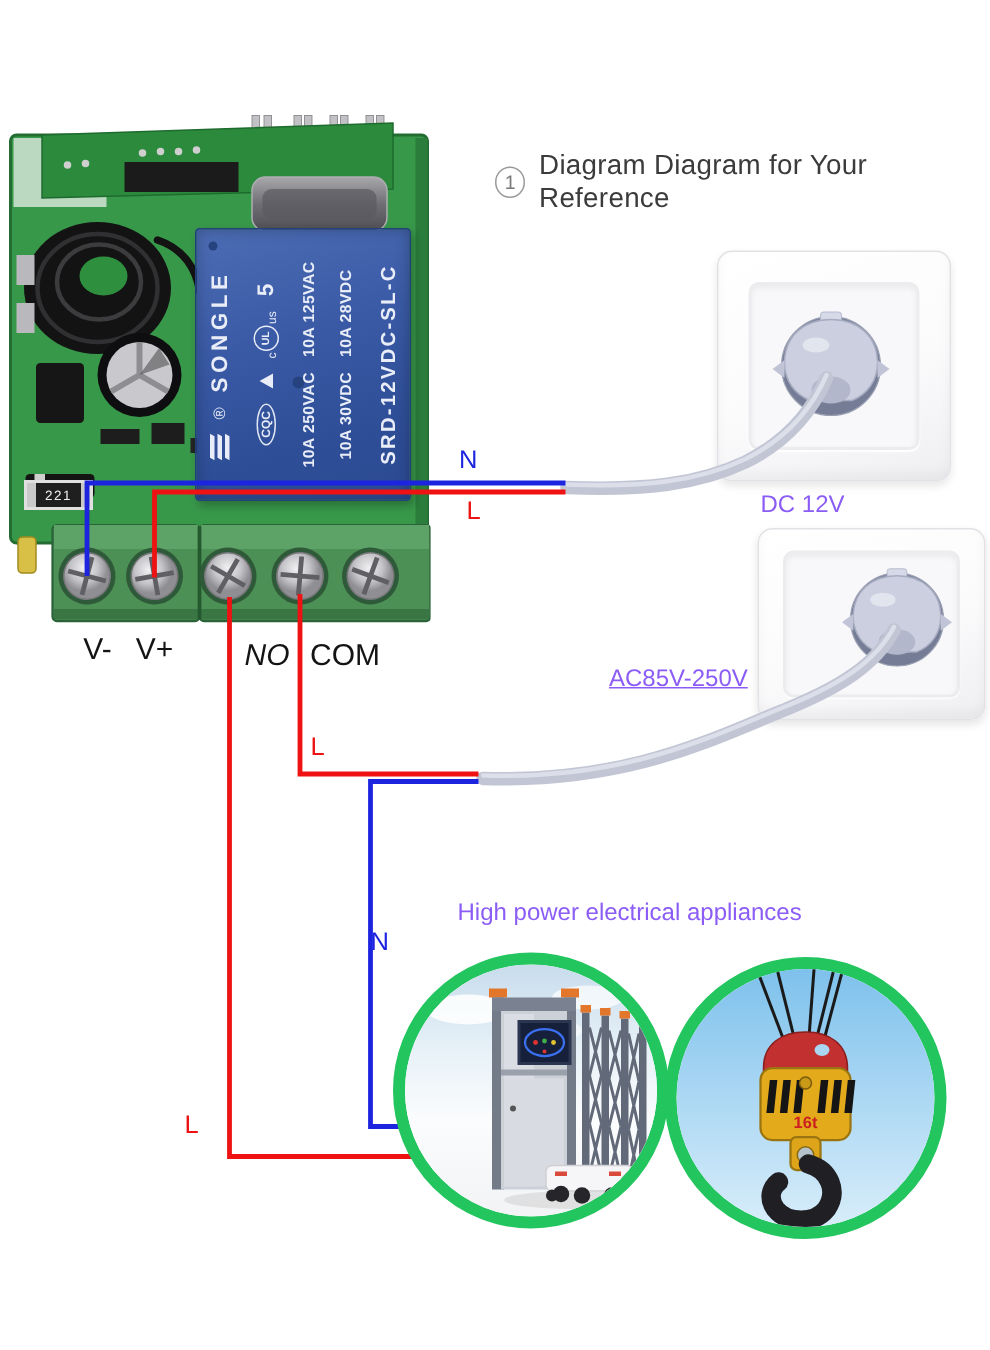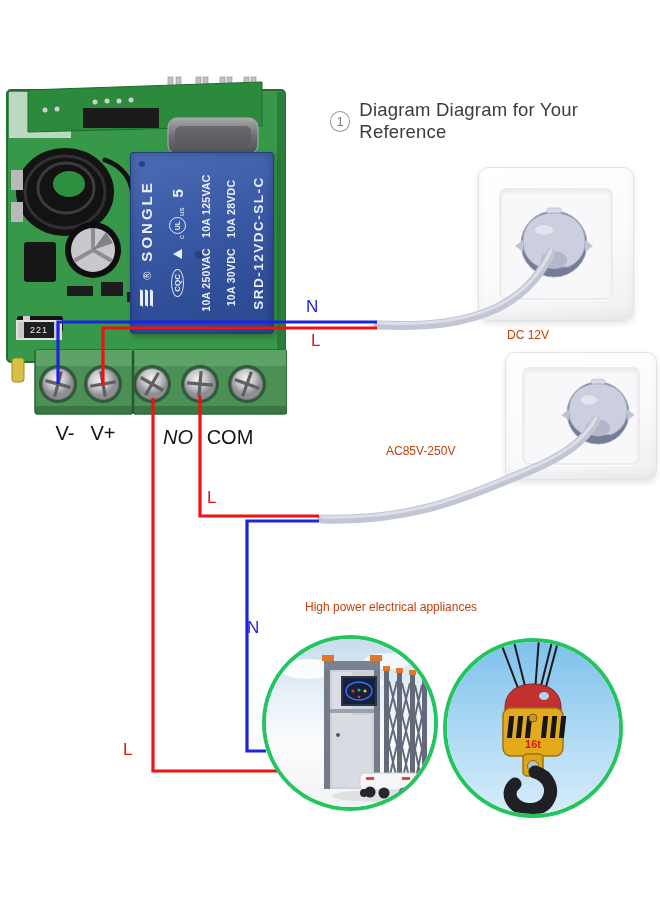--- a/index.html
+++ b/index.html
@@ -47,24 +47,24 @@
     background:linear-gradient(160deg,#ffffff 0%,#fbfbfc 55%,#efeff2 100%);
     border:1px solid #e2e2e6;box-shadow:0 3px 6px rgba(0,0,0,.10), inset 0 -5px 8px rgba(0,0,0,.04);}
   .socket-frame{position:absolute;border:2px solid #ececef;border-radius:7px;background:#f8f8fa;
     box-shadow:inset 0 2px 4px rgba(0,0,0,.06),0 1px 1px rgba(255,255,255,.9);}
   .socket svg{position:absolute;left:0;top:0;}
 
   
   .tlabel{font-size:20px;color:#141414;text-align:center;}
   .wlabel{font-size:17px;font-weight:500;}
   .blue{color:#1d24e0}.red{color:#ee1212}
-  .caption{font-size:12px;color:#c2410c;}
-
-  
-  .circ{position:absolute;border-radius:50%;overflow:hidden;border:4px solid #22c55e;z-index:5;background:#fff;}
+  .caption{font-size:16px;color:#8b5cf6;}
+
+  
+  .circ{position:absolute;border-radius:50%;overflow:hidden;border:8px solid #22c55e;z-index:5;background:#fff;}
   .circ svg{display:block;}
 </style>
 </head>
 <body>
 
 <div class="stage">
 
   <svg class="abs z1" style="left:5px;top:70px;" width="282" height="352" viewBox="0 0 282 352">
     <defs>
       <linearGradient id="metal" x1="0" y1="0" x2="0" y2="1">
@@ -273,21 +273,21 @@
     <span class="title-badge">1</span>
     <span class="title-text">Diagram Diagram for Your Reference</span>
   </div>
 
   <div class="lbl tlabel z4" style="left:50px;top:422px;width:30px;">V-</div>
   <div class="lbl tlabel z4" style="left:88px;top:422px;width:30px;">V+</div>
   <div class="lbl tlabel z4" style="left:160px;top:426px;width:36px;font-style:italic;">NO</div>
   <div class="lbl tlabel z4" style="left:204px;top:426px;width:52px;">COM</div>
 
   <div class="lbl caption z4" style="left:507px;top:328px;">DC 12V</div>
-  <div class="lbl caption z4" style="left:386px;top:444px;">AC85V-250V</div>
+  <div class="lbl caption z4" style="left:406px;top:444px;text-decoration:underline;">AC85V-250V</div>
   <div class="lbl caption z4" style="left:305px;top:600px;">High power electrical appliances</div>
 
   <div class="lbl wlabel blue z4" style="left:306px;top:297px;">N</div>
   <div class="lbl wlabel red z4" style="left:311px;top:331px;">L</div>
   <div class="lbl wlabel red z4" style="left:207px;top:488px;">L</div>
   <div class="lbl wlabel blue z4" style="left:247px;top:618px;">N</div>
   <div class="lbl wlabel red z4" style="left:123px;top:740px;">L</div>
 
   <div class="circ" style="left:262px;top:635px;width:168px;height:168px;">
     <svg width="168" height="168" viewBox="0 0 168 168">

